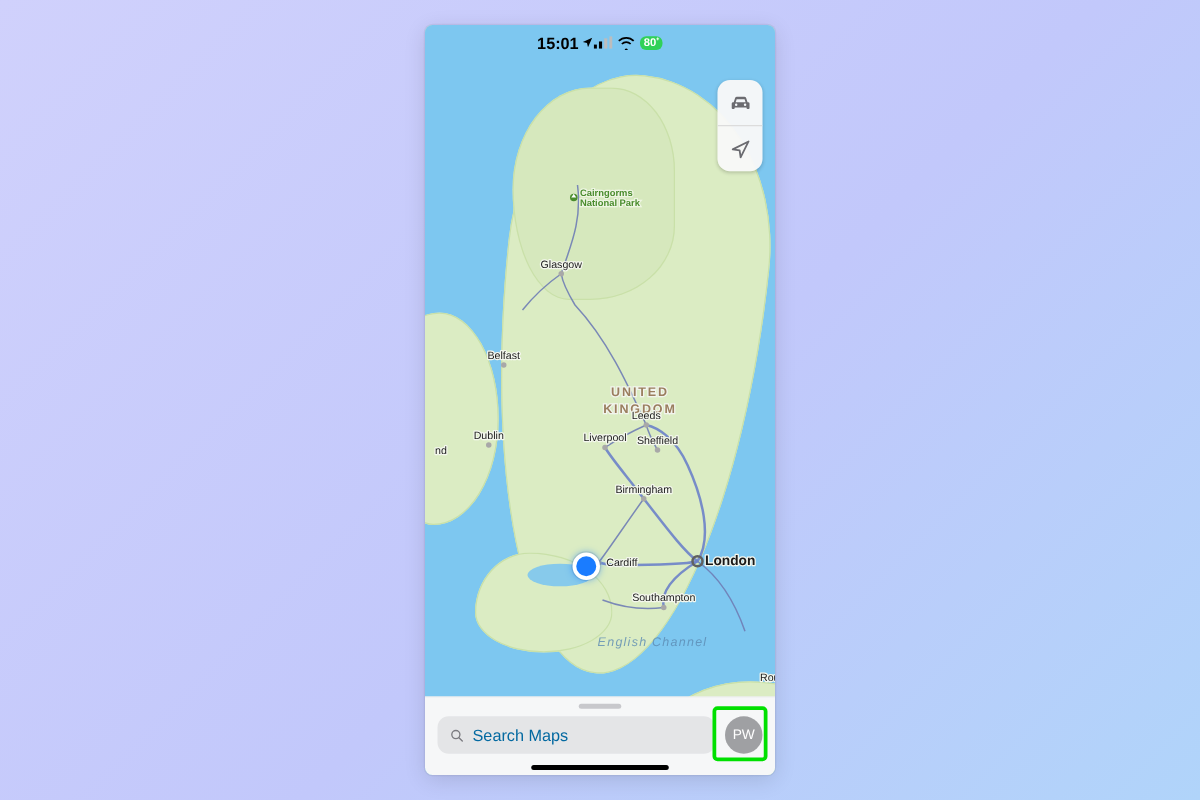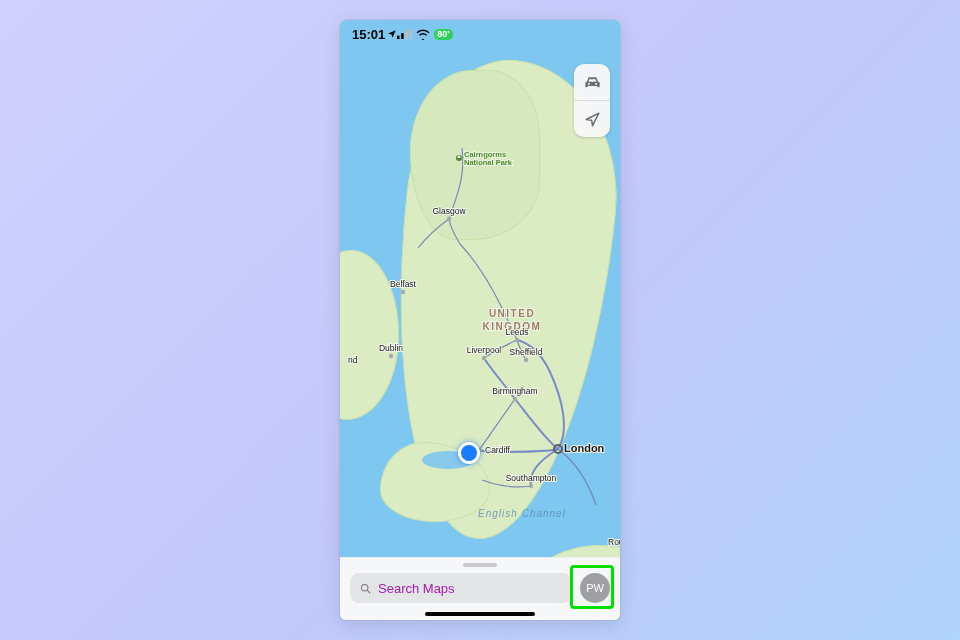--- a/index.html
+++ b/index.html
@@ -17,37 +17,37 @@
   .road{stroke:#6f7db5;stroke-width:1.2;fill:none;opacity:.9}
   .road.m{stroke:#6b82c9;stroke-width:2.0}
   .thames{fill:#7dc7f0;opacity:.9}
   .citydot{fill:#a8a8a8;}
   .citydot.london{fill:none;stroke:#606060;stroke-width:2;}
   .clabel{font-size:8.5px;fill:#1a1a1a;paint-order:stroke;stroke:#f4f7ee;stroke-width:2px;stroke-linejoin:round;font-weight:500}
   .klabel{font-size:10px;letter-spacing:1.5px;font-weight:700;fill:#9a7e5e;stroke:#f2f4ee;stroke-width:2px;paint-order:stroke}
   .park{font-size:7.5px;fill:#4a8c2d;font-weight:600;stroke:#eef5e3;stroke-width:2px;paint-order:stroke}
   .channel{font-size:10px;font-style:italic;fill:#5c8bb3;letter-spacing:1px;opacity:.8}
   
-  .statusbar{position:absolute;top:0;left:0;right:0;height:28px;display:flex;align-items:center;justify-content:flex-start;padding:0 12px;z-index:50;font-size:13px;font-weight:600;color:#000;}
+  .statusbar{position:absolute;top:0;left:0;right:0;height:28px;display:flex;align-items:center;justify-content:center;padding:0 12px;z-index:50;font-size:13px;font-weight:600;color:#000;}
   .sb-left{display:flex;align-items:center;gap:2px;}
   .sb-right{display:flex;align-items:center;gap:4px;}
   .loc-arrow{width:10px;height:10px;}
   .batt{background:#30d158;color:#fff;font-size:9px;font-weight:700;padding:1px 3px;border-radius:5px;line-height:1;}
   
   .ctrl{position:absolute;top:44px;right:10px;width:36px;background:rgba(248,248,248,.96);border-radius:10px;box-shadow:0 1px 3px rgba(0,0,0,.18);z-index:40;overflow:hidden;}
   .ctrl-btn{height:36px;display:flex;align-items:center;justify-content:center;}
   .ctrl-btn + .ctrl-btn{border-top:1px solid #dcdcdc;}
   .ctrl svg{width:19px;height:19px;}
   
   .mypin{position:absolute;width:16px;height:16px;border-radius:50%;background:#1a7cff;border:3px solid #fff;box-shadow:0 0 0 1px rgba(0,0,0,.08),0 0 6px rgba(26,124,255,.6);z-index:30;}
   
   .sheet{position:absolute;bottom:0;left:0;right:0;height:62px;background:#f6f7f8;border-top:1px solid rgba(0,0,0,.04);z-index:50;}
   .grabber{width:34px;height:4px;background:#c8c8cc;border-radius:2px;margin:5px auto 6px;}
   .searchrow{display:flex;align-items:center;gap:8px;padding:0 10px;}
-  .searchbox{flex:1;height:30px;background:#e4e5e7;border-radius:9px;display:flex;align-items:center;padding:0 9px;gap:6px;color:#a21caf;font-size:13px;}
+  .searchbox{flex:1;height:30px;background:#e4e5e7;border-radius:9px;display:flex;align-items:center;padding:0 9px;gap:6px;color:#0369a1;font-size:13px;}
   .searchbox svg{width:13px;height:13px;flex:none;}
   .avatar{width:30px;height:30px;border-radius:50%;background:#9fa0a3;color:#fff;font-size:11px;font-weight:400;display:flex;align-items:center;justify-content:center;}
   .highlight{position:absolute;border:3px solid #00e000;border-radius:4px;z-index:60;pointer-events:none;}
   .homebar{position:absolute;bottom:4px;left:50%;transform:translateX(-50%);width:110px;height:4px;background:#000;border-radius:2px;z-index:70;}
 </style>
 </head>
 <body>
 
 <div class="stage">
   <div class="phone">

